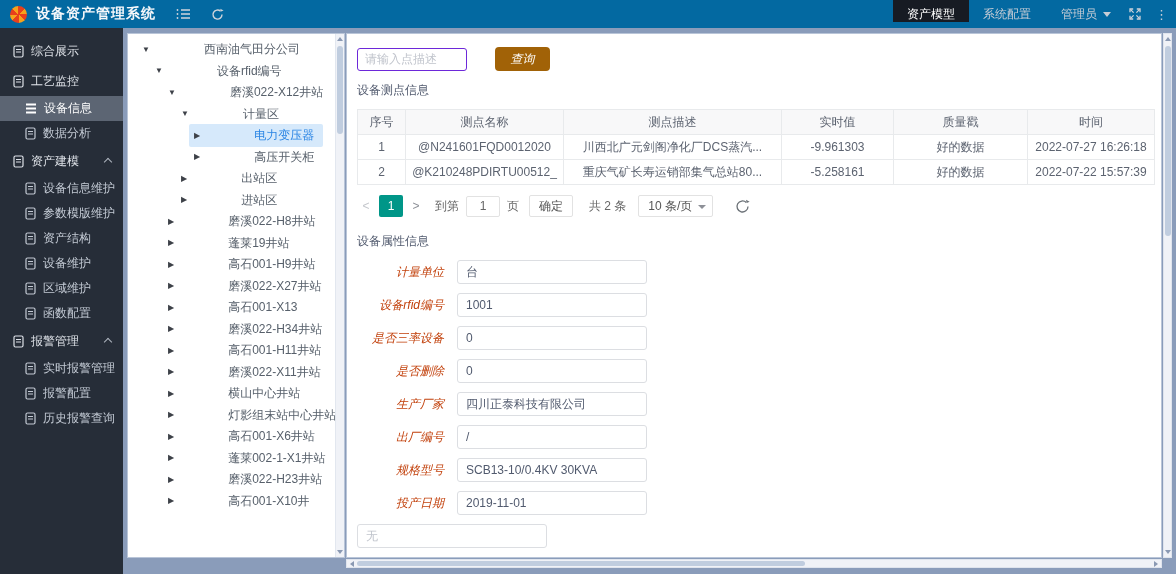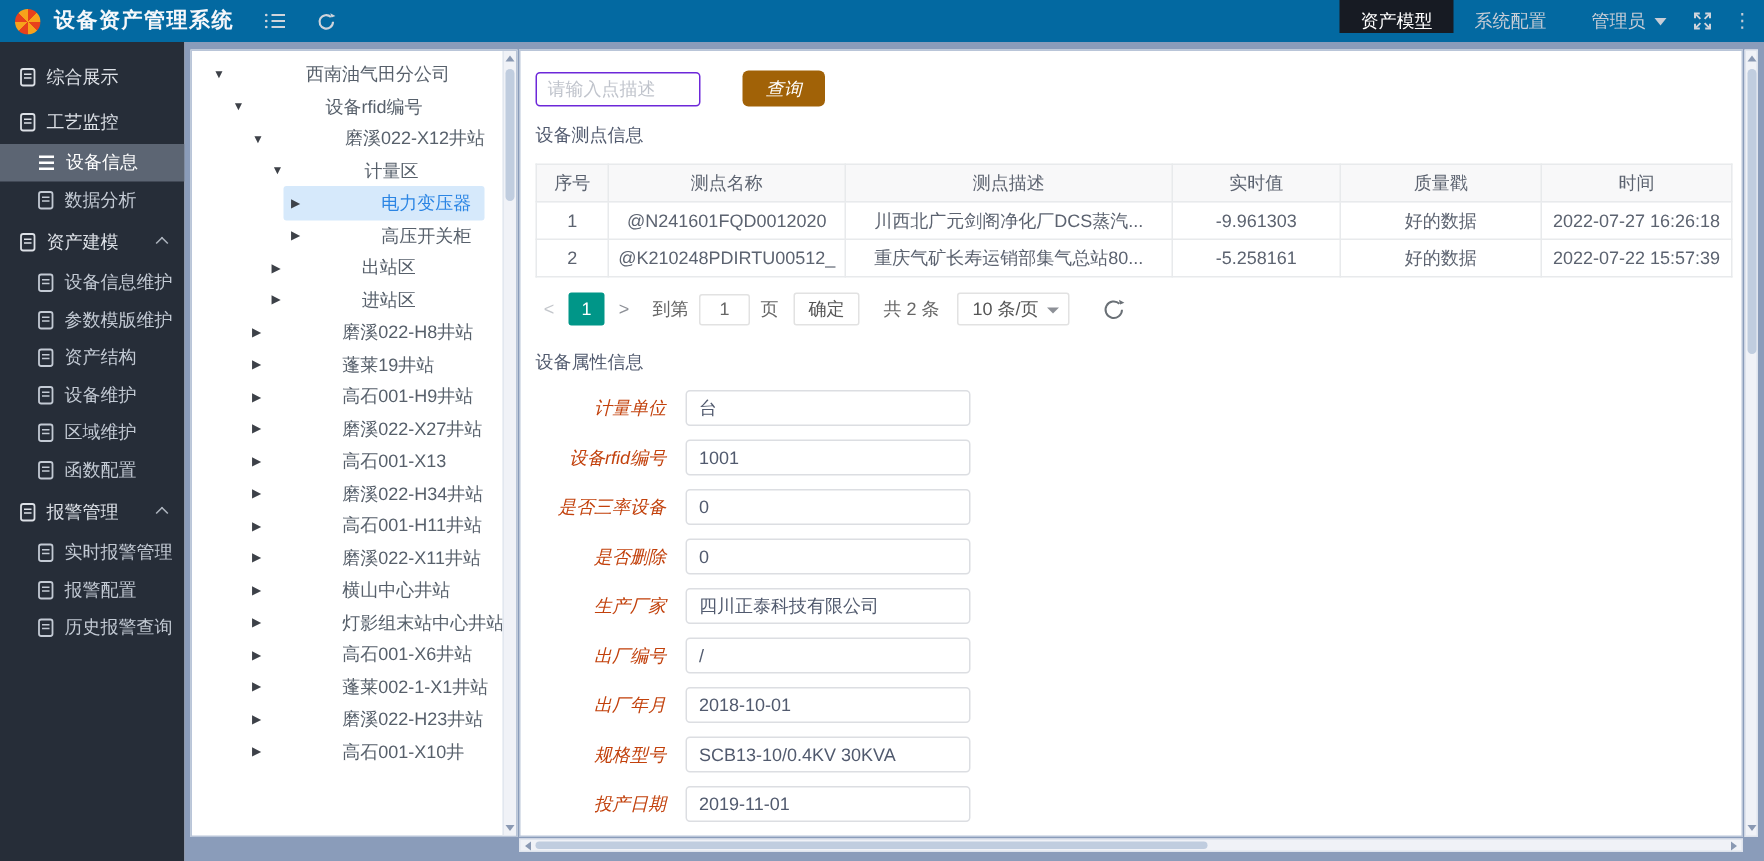--- a/index.html
+++ b/index.html
@@ -610,24 +610,20 @@
           <div class="form-row">
             <span class="form-label">生产厂家</span>
             <input class="form-input" value="四川正泰科技有限公司" style="">
           </div>
 
           <div class="form-row">
             <span class="form-label">出厂编号</span>
             <input class="form-input" value="/" style="">
           </div>
 
-          <div class="form-row">
-            <span class="form-label">出厂年月</span>
-            <input class="form-input" value="2018-10-01" style="">
-          </div>
 
           <div class="form-row">
             <span class="form-label">规格型号</span>
             <input class="form-input" value="SCB13-10/0.4KV 30KVA" style="">
           </div>
 
           <div class="form-row">
             <span class="form-label">投产日期</span>
             <input class="form-input" value="2019-11-01" style="">
           </div>

